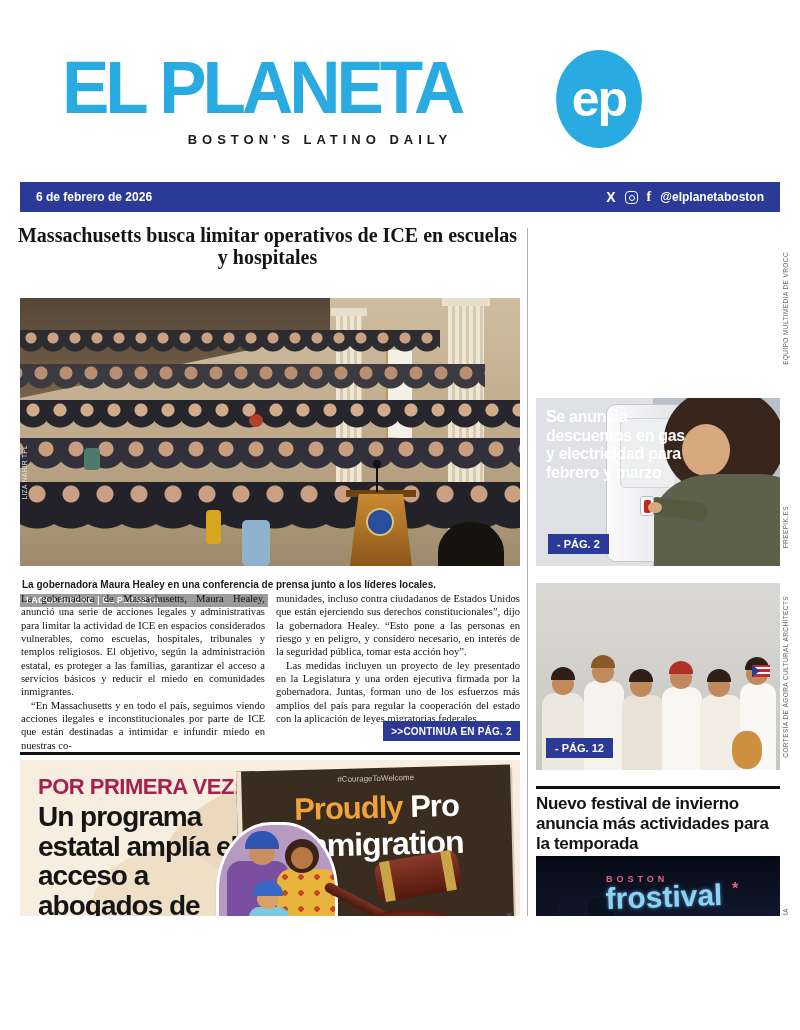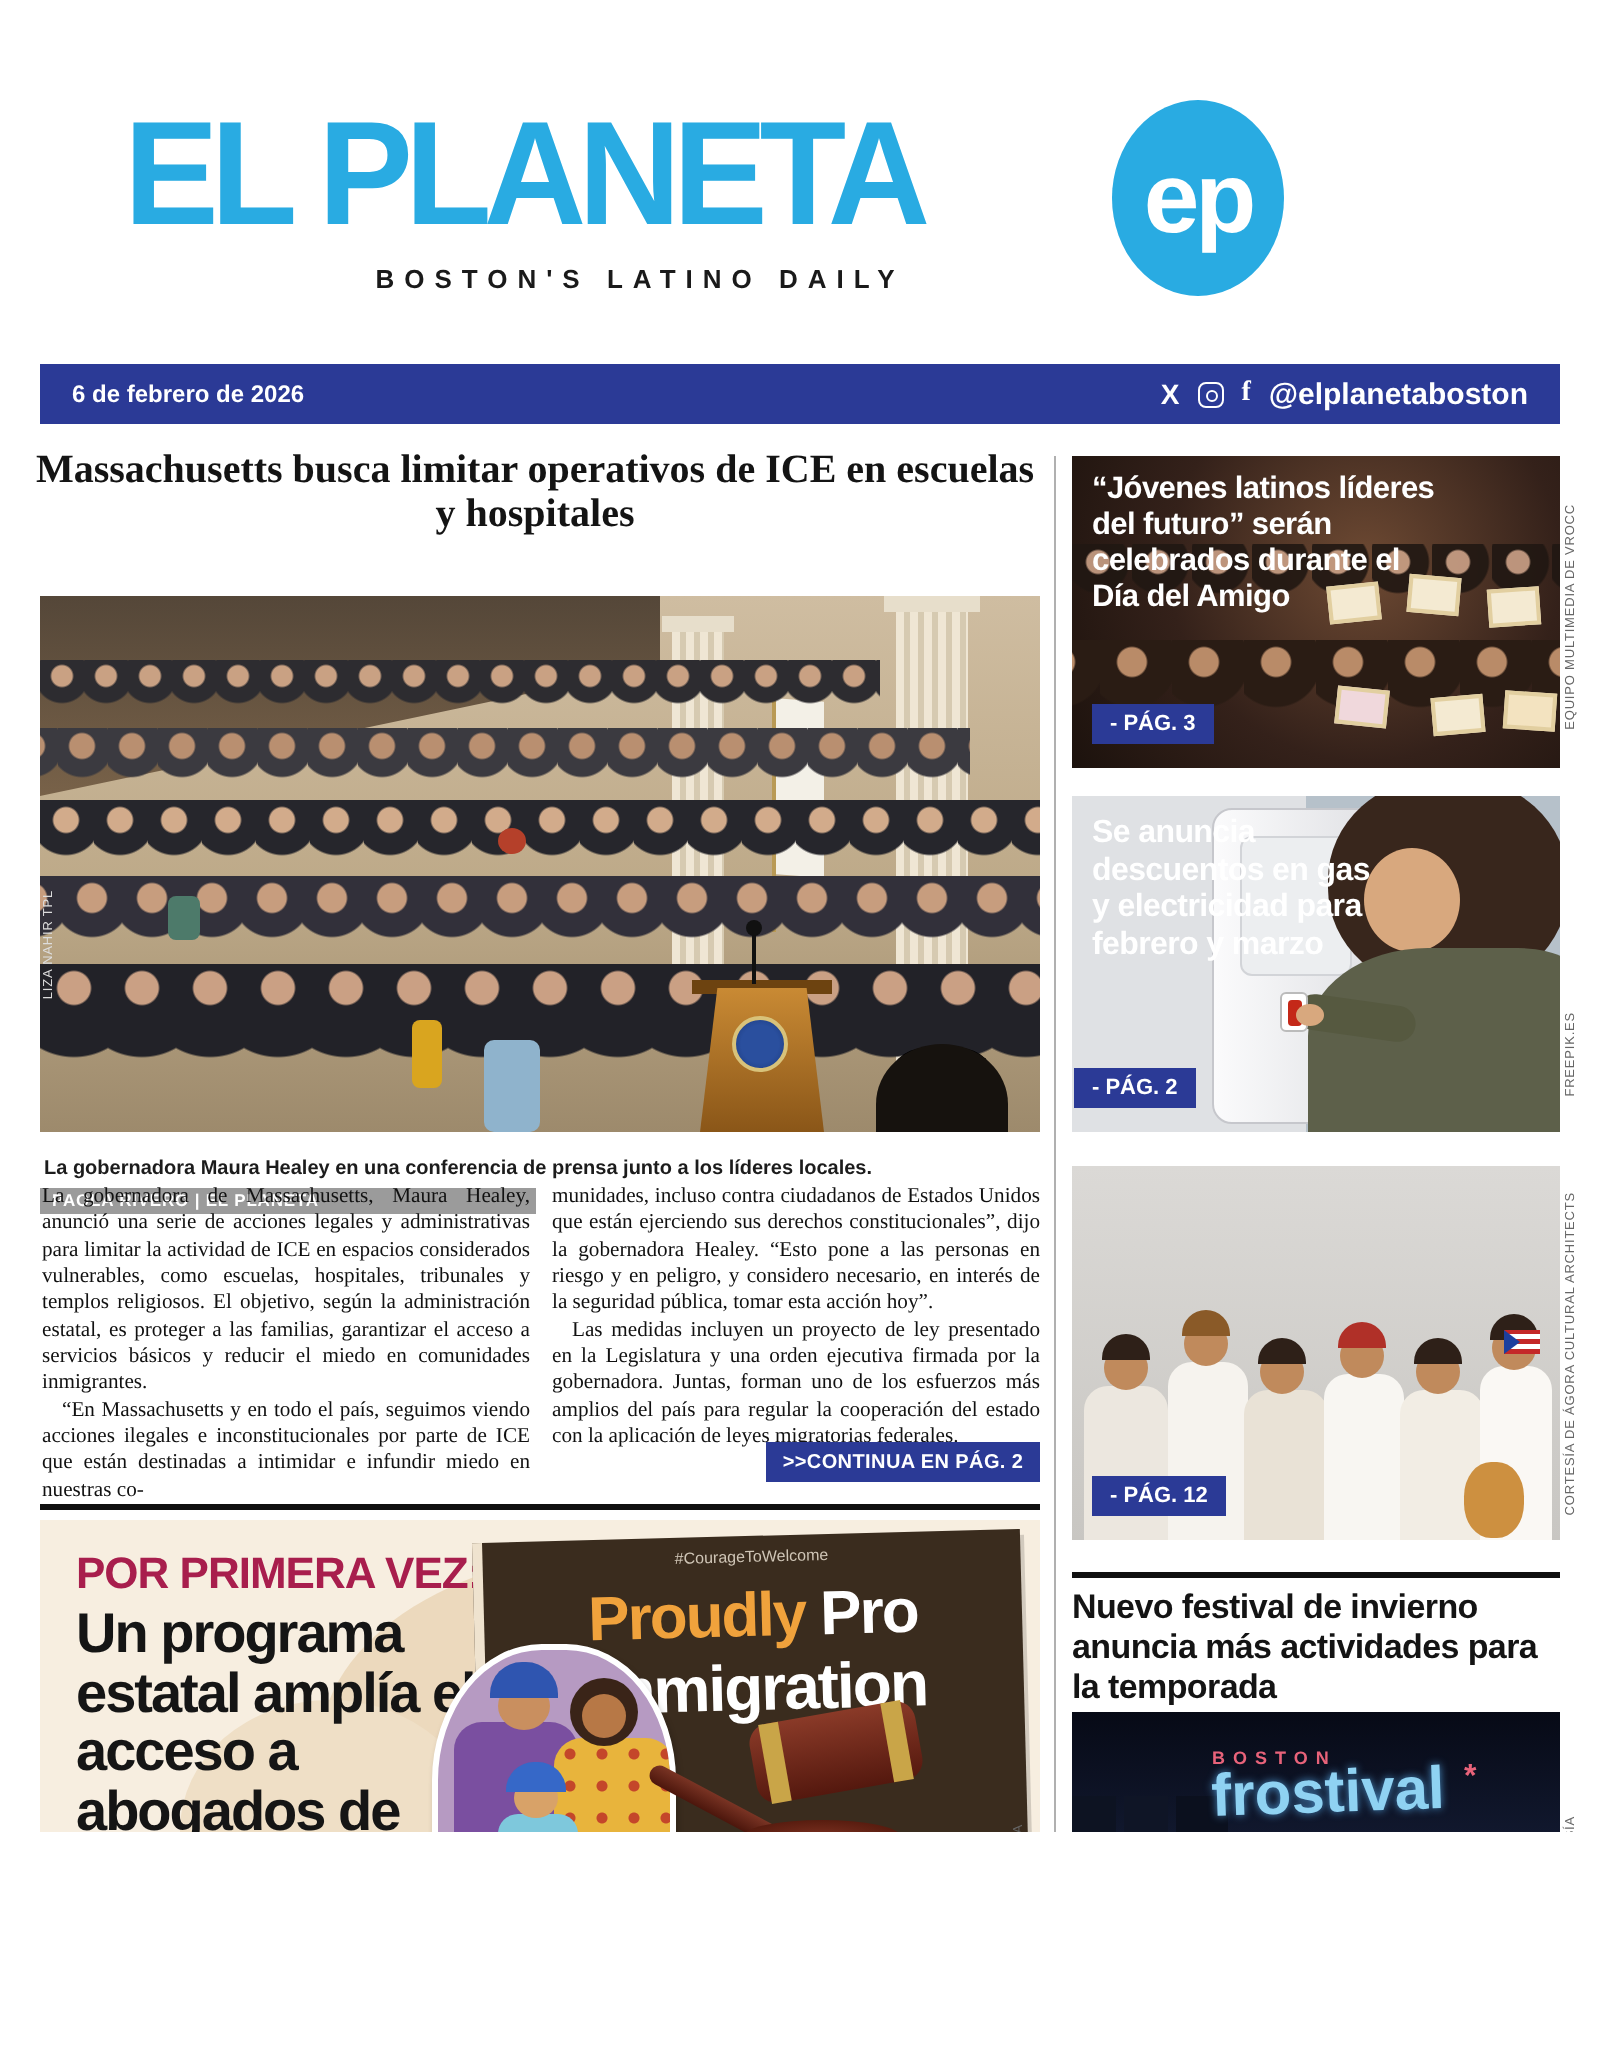--- a/index.html
+++ b/index.html
@@ -28,21 +28,21 @@
   
   .dateband { position:absolute; left:20px; top:182px; width:760px; height:30px; background:#2b3a96;
     display:flex; align-items:center; justify-content:space-between; padding:0 16px; }
   .date-text { color:#fff; font-size:12px; font-weight:700; }
   .socials { display:flex; align-items:center; gap:9px; }
   .icon-x { color:#fff; font-weight:800; font-size:14px; }
   .icon-ig { width:13px; height:13px; border:1.6px solid #fff; border-radius:4px; position:relative; }
   .icon-ig::after { content:""; position:absolute; left:3px; top:3px; width:4.5px; height:4.5px;
     border:1.4px solid #fff; border-radius:50%; }
   .icon-fb { color:#fff; font-weight:800; font-size:14px; font-family:"Liberation Serif",serif; }
-  .handle { color:#fff; font-size:15px; font-weight:700; }
+  .handle { color:#fff; font-size:12px; font-weight:700; }
 
   
   .headline { position:absolute; left:15px; top:224px; width:505px; text-align:center;
     font-family:"Liberation Serif",serif; font-weight:700; font-size:20px; line-height:1.1; color:#141414; }
 
   .photo { position:absolute; left:20px; top:298px; width:500px; height:268px; overflow:hidden;
     background:linear-gradient(180deg,#cfbda1 0%,#bda988 55%,#9d8a6c 100%); }
   .stair-mass { position:absolute; left:0; top:0; width:310px; height:100px;
     background:linear-gradient(180deg,#3f3226,#6b543c);
     clip-path:polygon(0 0,100% 0,100% 35%,0 100%); opacity:.85; }
@@ -171,21 +171,21 @@
     border-radius:10px; border:1px solid #c6c7cc; }
   .heater-panel { position:absolute; left:84px; top:20px; width:56px; height:70px; background:#eceef0; border-radius:6px; border:1px solid #d2d4d8; }
   .heater-btn { position:absolute; left:104px; top:98px; width:14px; height:20px; background:#fff; border:1px solid #bbb; border-radius:3px; }
   .heater-btn::after { content:""; position:absolute; left:2.5px; top:3px; width:7px; height:13px; background:#c42818; border-radius:2px; }
   .w2-hair { position:absolute; left:128px; top:-10px; width:120px; height:108px; background:#38261c; border-radius:48%; }
   .w2-face { position:absolute; left:146px; top:26px; width:48px; height:52px; background:#d8a87e; border-radius:50%; }
   .w2-body { position:absolute; left:118px; top:76px; width:150px; height:110px; background:#5d604a; border-radius:40% 30% 0 0; }
   .w2-arm { position:absolute; left:112px; top:102px; width:60px; height:18px; background:#565940; border-radius:10px; transform:rotate(8deg); }
   .w2-hand { position:absolute; left:112px; top:104px; width:14px; height:11px; background:#d8a87e; border-radius:50%; }
   .c2-headline { left:10px; top:10px; width:150px; font-size:16px; color:#fff; }
-  .c2-badge { left:1px; bottom:12px; }
+  .c2-badge { left:12px; bottom:12px; }
 
   
   .card-3 { top:583px; height:187px; background:linear-gradient(180deg,#dbd9d6,#c8c6c2); }
   .fig { position:absolute; border-radius:12px 12px 0 0; }
   .fig-head { position:absolute; border-radius:50%; background:#c08a5c; width:22px; height:22px; }
   .fig-hair { position:absolute; width:24px; height:13px; border-radius:12px 12px 0 0; background:#2e2018; }
   .c3-headline { left:10px; top:8px; width:228px; font-size:16.5px; color:#1b1b1b; }
   .c3-badge { left:10px; bottom:12px; }
   .pr-flag { position:absolute; left:216px; top:82px; width:18px; height:12px;
     background:repeating-linear-gradient(0deg,#c42828 0 2.5px,#fff 2.5px 5px); z-index:3; }
@@ -311,32 +311,20 @@
     <div class="gavel-handle"></div>
     <div class="gavel-base"></div>
     <div class="gavel-head"></div>
   </div>
   <div class="ad-credit">CORTESÍA</div>
 
   <div class="rule rule-main-bot"></div>
 
   <div class="sb-divider"></div>
 
-  <div class="card card-1">
-    <div class="c1-row c1-r1"></div>
-    <div class="c1-row c1-r2"></div>
-    <div class="cert ct1"></div>
-    <div class="cert ct2"></div>
-    <div class="cert ct3"></div>
-    <div class="cert ct4"></div>
-    <div class="cert ct5"></div>
-    <div class="cert ct6"></div>
-    <div class="card-headline c1-headline">“Jóvenes latinos líderes del futuro” serán celebrados durante el Día del Amigo</div>
-    <div class="badge c1-badge">- PÁG. 3</div>
-  </div>
   <div class="v-credit cred-1">EQUIPO MULTIMEDIA DE VROCC</div>
 
   <div class="card card-2">
     <div class="heater"></div>
     <div class="heater-panel"></div>
     <div class="w2-hair"></div>
     <div class="w2-face"></div>
     <div class="w2-body"></div>
     <div class="w2-arm"></div>
     <div class="heater-btn"></div>

